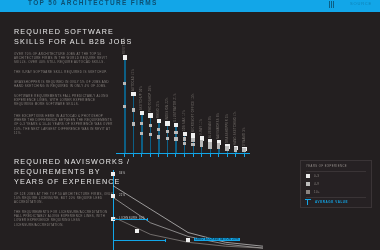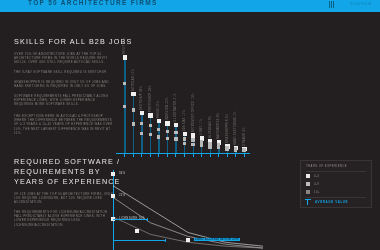--- a/index.html
+++ b/index.html
@@ -41,29 +41,30 @@
 <body>
 
 <div class="header">
   <div class="header-title">TOP 50 ARCHITECTURE FIRMS</div>
   <div class="hbar"></div>
   <div class="header-right">SOURCE</div>
 </div>
 
 <div class="canvas">
 
+  <div class="h1" style="left:14px;top:15px;">REQUIRED SOFTWARE</div>
   <div class="h1" style="left:14px;top:25px;">SKILLS FOR ALL B2B JOBS</div>
 
   <div class="para" style="left:14px;top:40px;">OVER 70% OF ARCHITECTURE JOBS AT THE TOP 50 ARCHITECTURE FIRMS IN THE WORLD REQUIRE REVIT SKILLS. OVER 40% STILL REQUIRE AUTOCAD SKILLS.</div>
   <div class="para" style="left:14px;top:58px;">THE V-RAY SOFTWARE SKILL REQUIRED IS SKETCHUP.</div>
   <div class="para" style="left:14px;top:68px;">GRASSHOPPER IS REQUIRED IN ONLY 5% OF JOBS AND HAND SKETCHING IS REQUIRED IN ONLY 4% OF JOBS.</div>
   <div class="para" style="left:14px;top:82px;">SOFTWARE REQUIREMENTS FALL PREDICTABLY ALONG EXPERIENCE LINES, WITH LOWER EXPERIENCE REQUIRING MORE SOFTWARE SKILLS.</div>
   <div class="para" style="left:14px;top:102px;">THE EXCEPTIONS HERE IN AUTOCAD &amp; PHOTOSHOP WHERE THE DIFFERENCE BETWEEN THE REQUIREMENTS OF 0-3 YEARS &amp; 10-40 YEARS OF EXPERIENCE WAS OVER 10%. THE NEXT LARGEST DIFFERENCE WAS IN REVIT AT 11%.</div>
 
-  <div class="h1" style="left:14px;top:145px;">REQUIRED SOFTWARE /</div>
+  <div class="h1" style="left:14px;top:145px;">REQUIRED NAVISWORKS /</div>
   <div class="h1" style="left:14px;top:155px;">REQUIREMENTS BY</div>
   <div class="h1" style="left:14px;top:165px;">YEARS OF EXPERIENCE</div>
 
   <div class="para" style="left:14px;top:180px;">OF 528 JOBS AT THE TOP 50 ARCHITECTURE FIRMS, ONLY 10% REQUIRE LICENSURE, BUT 20% REQUIRE LEED ACCREDITATION.</div>
   <div class="para" style="left:14px;top:198px;">THE REQUIREMENTS FOR LICENSURE/ACCREDITATION FALL PREDICTABLY ALONG EXPERIENCE LINES, WITH LOWER EXPERIENCE REQUIRING LESS LICENSURE/ACCREDITATION.</div>
 
   <div id="chart1">
       <div class="axis" style="left: 116px; top: 141px; width: 134px; height: 1px;"></div>
       <div class="col" style="left: 124.267px; top: 45.15px; height: 95.85px;"></div>
       <div class="mk" style="left: 122.767px; top: 43.15px;"></div>

